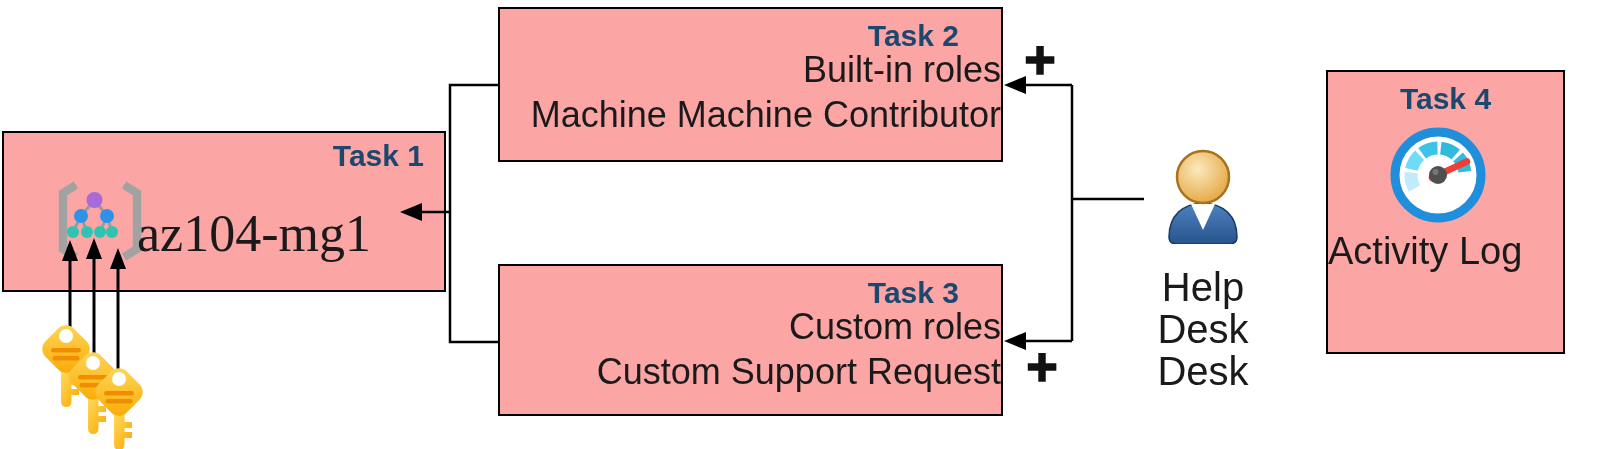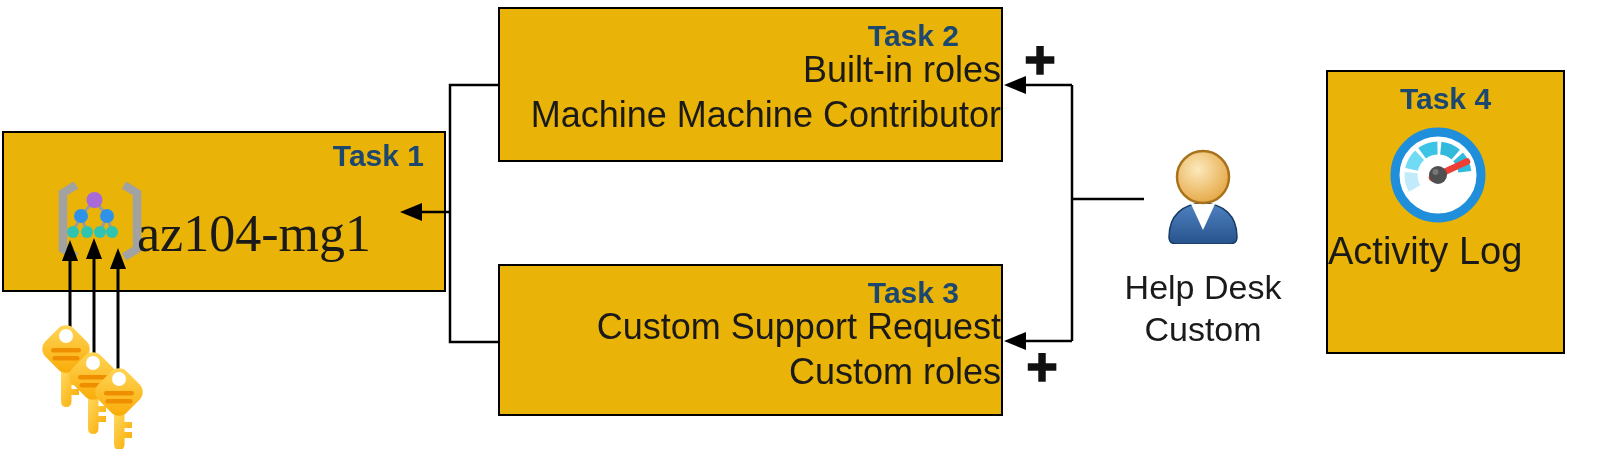--- a/index.html
+++ b/index.html
@@ -1,21 +1,21 @@
 <!DOCTYPE html>
 <html><head>
 <meta charset="utf-8">
 <style>
   html,body{margin:0;padding:0;background:#fff;}
   #stage{
     position:relative;width:1606px;height:449px;overflow:hidden;
     background:#ffffff;font-family:"Liberation Sans",sans-serif;color:#1a1a1a;
   }
   .task-box{
-    position:absolute;background:#eab308;border:2px solid #000;
+    position:absolute;background:#fca5a5;border:2px solid #000;
     box-sizing:border-box;z-index:1;
   }
   #task1-box{left:2px;top:131px;width:444px;height:161px;}
   #task2-box{left:498px;top:7px;width:505px;height:155px;}
   #task3-box{left:498px;top:264px;width:505px;height:152px;}
   #task4-box{left:1326px;top:70px;width:239px;height:284px;}
   .box-label{
     position:absolute;font-size:30px;font-weight:bold;color:#1c486f;
     white-space:nowrap;
   }
@@ -30,21 +30,21 @@
   #mg-name{
     position:absolute;left:130px;top:71px;width:240px;text-align:center;
     font-size:52px;color:#1a1a1a;font-family:Liberation Serif, serif;
   }
   #mg-icon{position:absolute;left:46px;top:36px;}
   #gauge-icon{position:absolute;left:58px;top:51px;}
   #task4-caption{
     position:absolute;top:158px;left:0;right:0;text-align:left;font-size:38px;
   }
   #actor{position:absolute;left:1116px;top:146px;width:174px;z-index:6;text-align:center;}
-  #actor .actor-text{font-size:34px;line-height:42px;margin-top:22px;color:#1a1a1a;}
+  #actor .actor-text{font-size:40px;line-height:42px;margin-top:22px;color:#1a1a1a;}
   #actor svg{display:block;margin:0 auto;}
   .plus{
     position:absolute;z-index:5;font-size:54px;font-weight:bold;color:#111;
     -webkit-text-stroke:1.5px #111;transform:translate(-50%,-50%);line-height:1;
   }
   #plus-top{left:1040px;top:59px;}
   #plus-bottom{left:1042px;top:366px;}
   #connectors{position:absolute;left:0;top:0;z-index:5;pointer-events:none;}
   #keys{position:absolute;left:20px;top:312px;z-index:6;}
 </style>
@@ -81,22 +81,22 @@
     <span class="box-label">Task 2</span>
     <div class="box-lines">
       <div>Built-in roles</div>
       <div>Machine Machine Contributor</div>
     </div>
   </div>
 
   <div class="task-box" id="task3-box">
     <span class="box-label">Task 3</span>
     <div class="box-lines">
+      <div>Custom roles</div>
       <div>Custom Support Request</div>
-      <div>Custom roles</div>
     </div>
   </div>
 
   <div class="task-box" id="task4-box">
     <span class="box-label">Task 4</span>
     <svg id="gauge-icon" width="104" height="104" viewBox="0 0 104 104">
       <circle cx="52" cy="52" r="43" fill="#ffffff" stroke="#1f8fdb" stroke-width="9"></circle>
       <g transform="translate(52,52)" fill="none" stroke-width="13">
         <path d="M -23.4 13.5 A 27 27 0 0 1 -26.9 -2.4" stroke="#c1ebfb"></path>
         <path d="M -26.4 -5.6 A 27 27 0 0 1 -18.4 -19.7" stroke="#6fdbf4"></path>
@@ -124,21 +124,21 @@
           <stop offset="0" stop-color="#fce9bc"></stop>
           <stop offset="1" stop-color="#e3a139"></stop>
         </radialGradient>
       </defs>
       <path d="M9,91 C9,69 23,58 43,57 C63,58 77,69 77,91 C77,96 74,98 69,98 L17,98 C12,98 9,96 9,91 Z" fill="url(#bodyGrad)" stroke="#173c66" stroke-width="1.5"></path>
       <path d="M31,58 L43,84 L55,58 Z" fill="#ffffff"></path>
       <circle cx="43" cy="31" r="26" fill="url(#headGrad)" stroke="#a8721b" stroke-width="2.5"></circle>
     </svg>
     <div class="actor-text">
       <div>Help Desk</div>
-      <div>Custom</div>
+      <div>Desk</div>
     </div>
   </div>
 
   <div class="plus" id="plus-top">+</div>
   <div class="plus" id="plus-bottom">+</div>
 
   <svg id="connectors" width="1606" height="449" viewBox="0 0 1606 449">
 
     <path d="M498,85 H450 V342 H498" fill="none" stroke="#000" stroke-width="2.5"></path>
     <line x1="450" y1="212" x2="421" y2="212" stroke="#000" stroke-width="2.5"></line>

